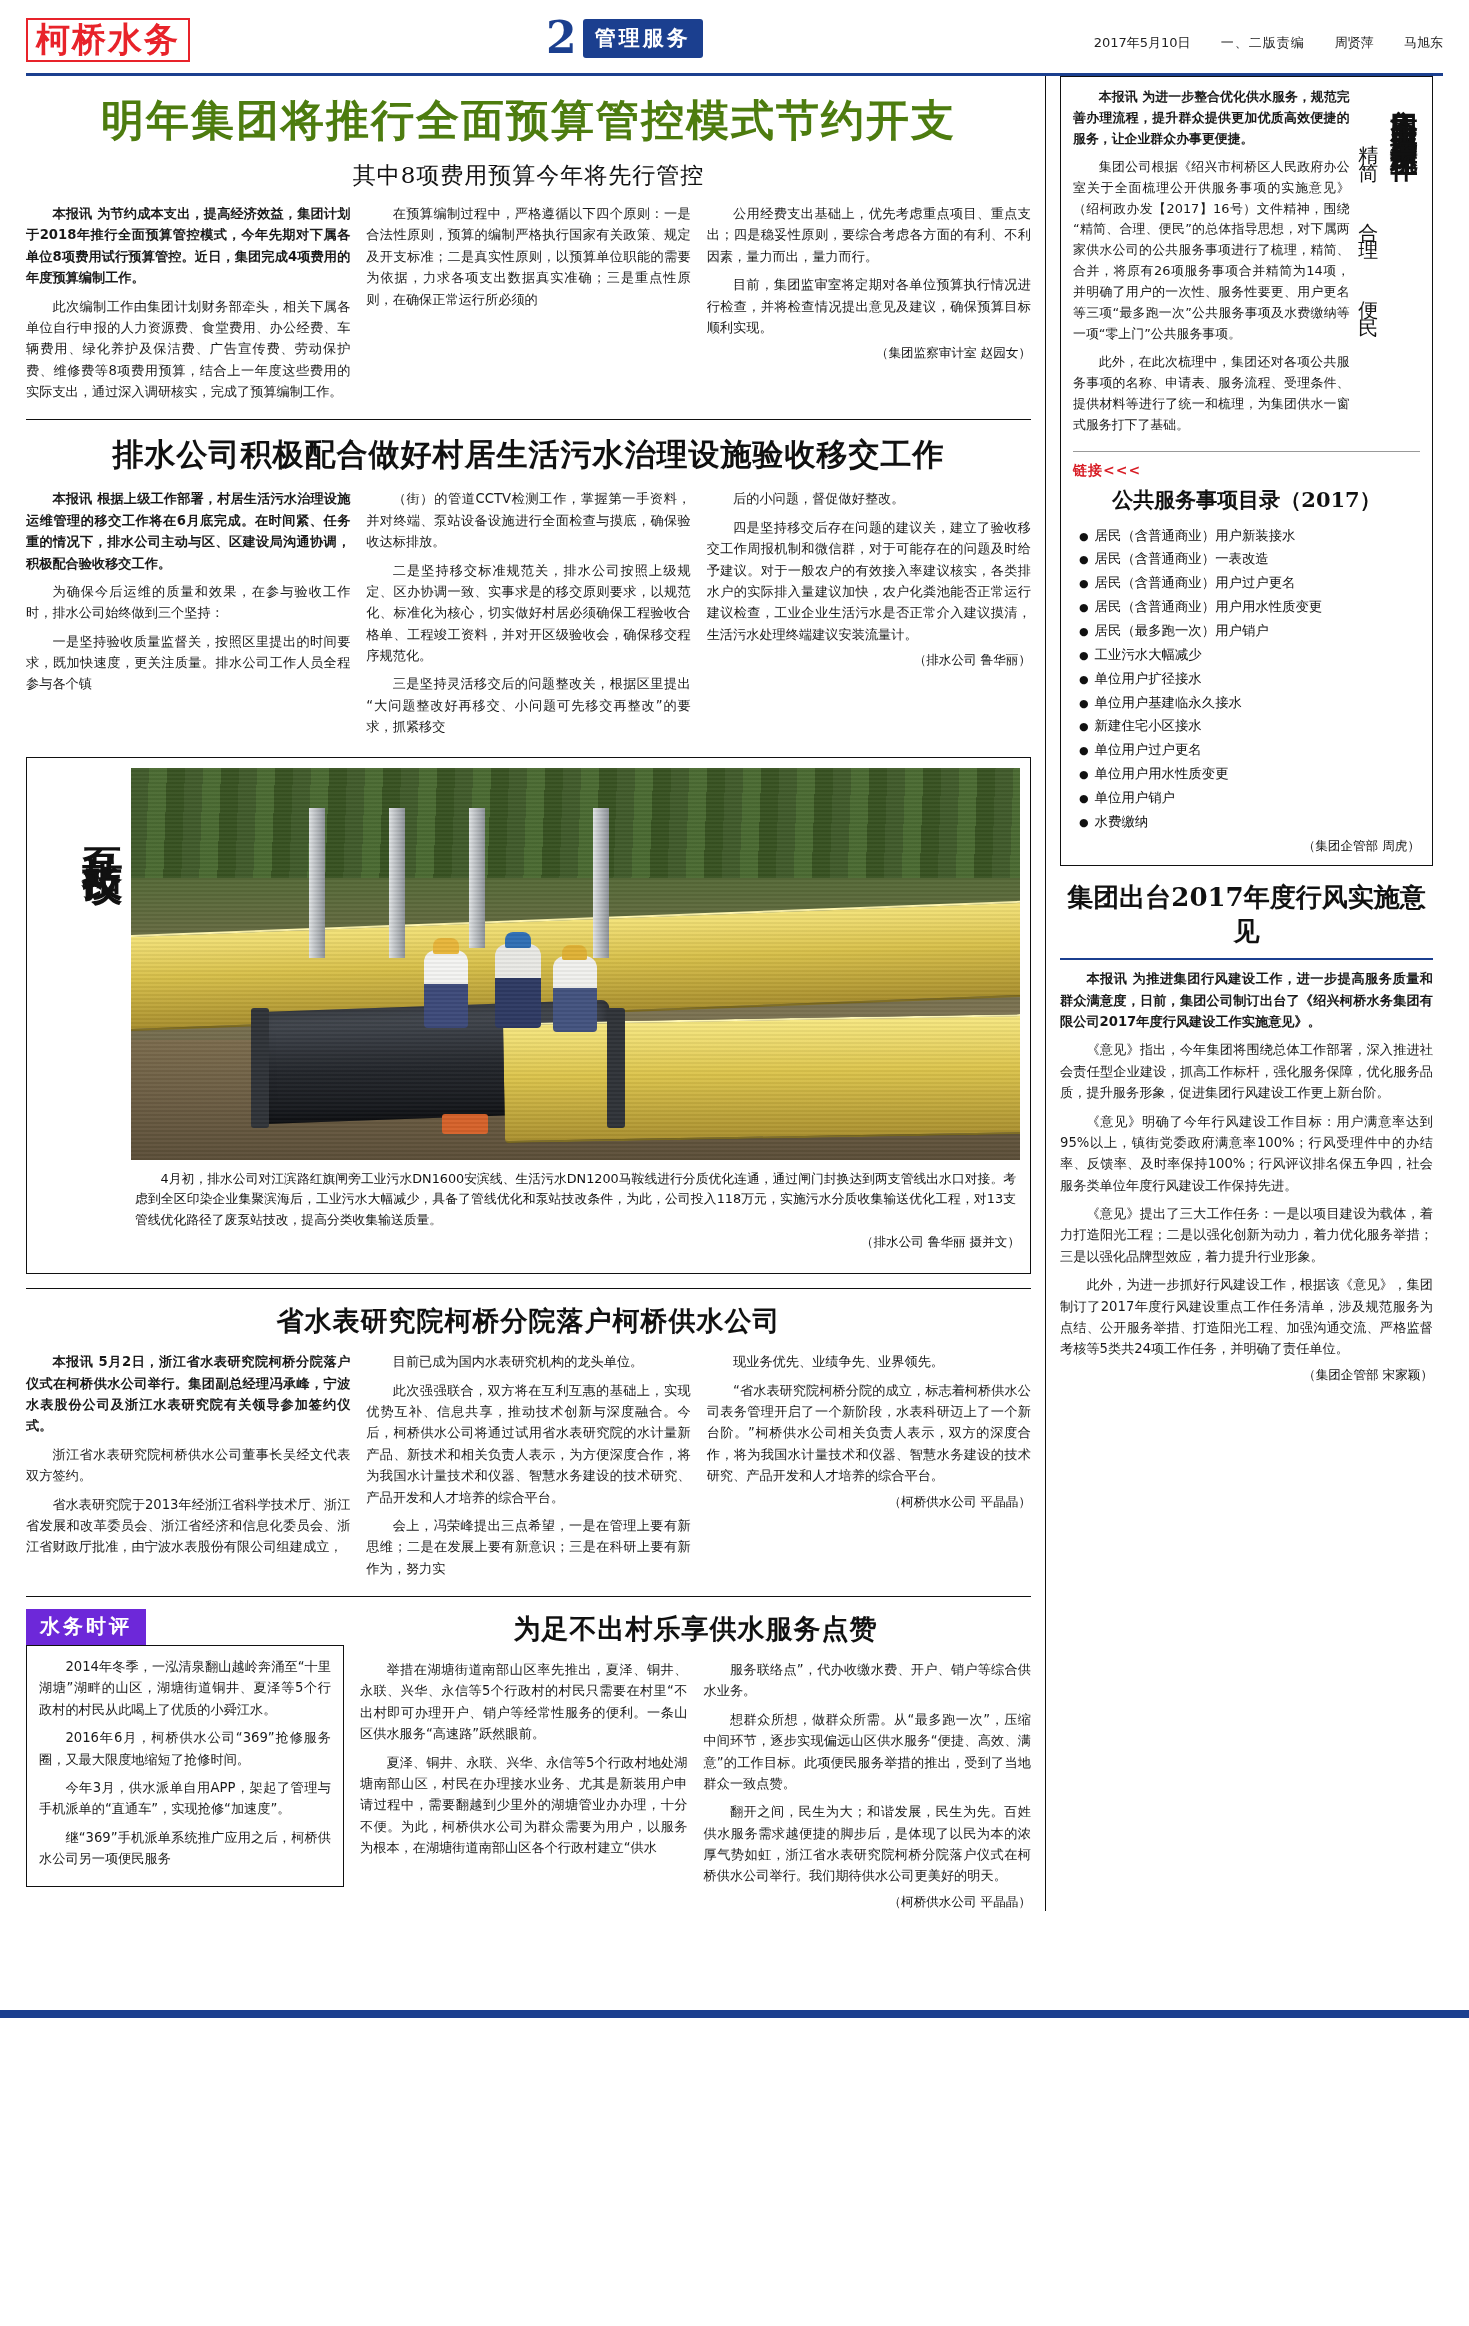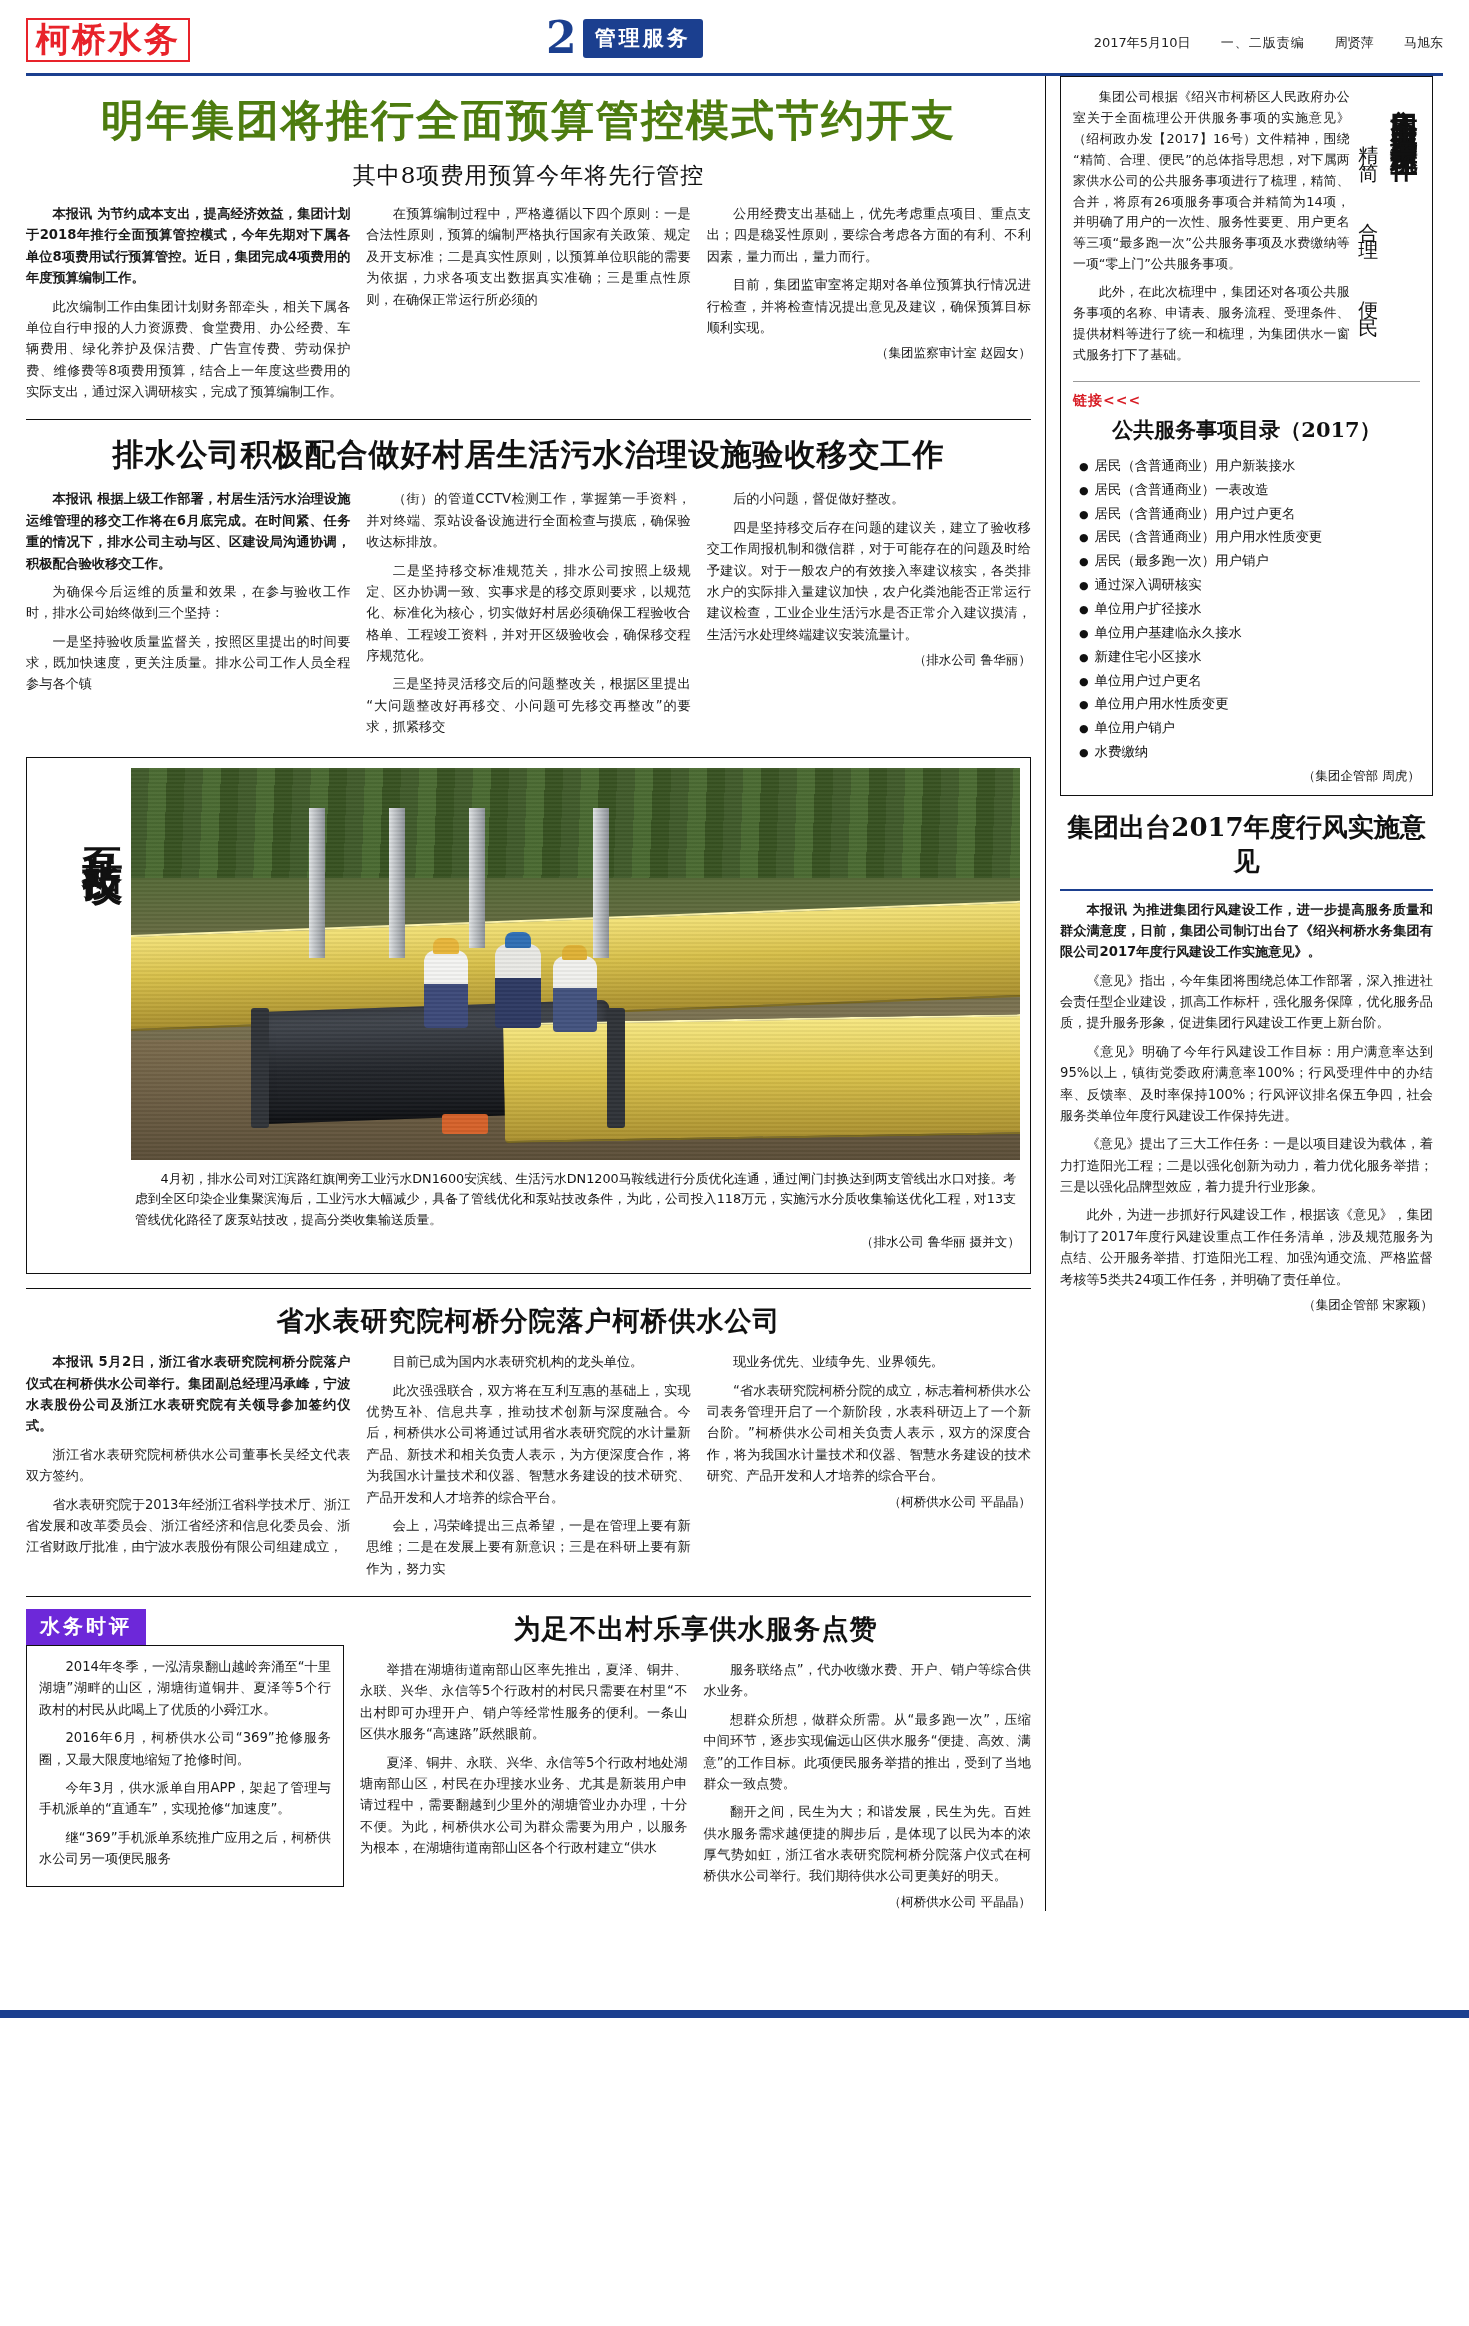--- a/index.html
+++ b/index.html
@@ -313,38 +313,39 @@
         </div>
       </div>
 
     </div>
 
     <div class="col-right">
 
       <div class="rbox">
         <div class="r-flex">
           <div class="r-text">
+            <p class="body lede">本报讯 为进一步整合优化供水服务，规范完善办理流程，提升群众提供更加优质高效便捷的服务，让企业群众办事更便捷。</p>
             <p class="body">集团公司根据《绍兴市柯桥区人民政府办公室关于全面梳理公开供服务事项的实施意见》（绍柯政办发【2017】16号）文件精神，围绕“精简、合理、便民”的总体指导思想，对下属两家供水公司的公共服务事项进行了梳理，精简、合并，将原有26项服务事项合并精简为14项，并明确了用户的一次性、服务性要更、用户更名等三项“最多跑一次”公共服务事项及水费缴纳等一项“零上门”公共服务事项。</p>
             <p class="body">此外，在此次梳理中，集团还对各项公共服务事项的名称、申请表、服务流程、受理条件、提供材料等进行了统一和梳理，为集团供水一窗式服务打下了基础。</p>
           </div>
           <div class="vertical-sub">精简 合理 便民</div>
           <div class="vertical-head">集团全面完成供水服务事项梳理工作</div>
         </div>
 
         <div class="rule-thin"></div>
 
         <div class="link-tag">链接&lt;&lt;&lt;</div>
         <h3 class="list-head">公共服务事项目录（2017）</h3>
         <ul class="svc">
           <li>居民（含普通商业）用户新装接水</li>
           <li>居民（含普通商业）一表改造</li>
           <li>居民（含普通商业）用户过户更名</li>
           <li>居民（含普通商业）用户用水性质变更</li>
           <li>居民（最多跑一次）用户销户</li>
-          <li>通过深入调研核实</li>
+          <li>工业污水大幅减少</li>
           <li>单位用户扩径接水</li>
           <li>单位用户基建临永久接水</li>
           <li>新建住宅小区接水</li>
           <li>单位用户过户更名</li>
           <li>单位用户用水性质变更</li>
           <li>单位用户销户</li>
           <li>水费缴纳</li>
         </ul>
         <p class="sign">（集团企管部 周虎）</p>
       </div>

